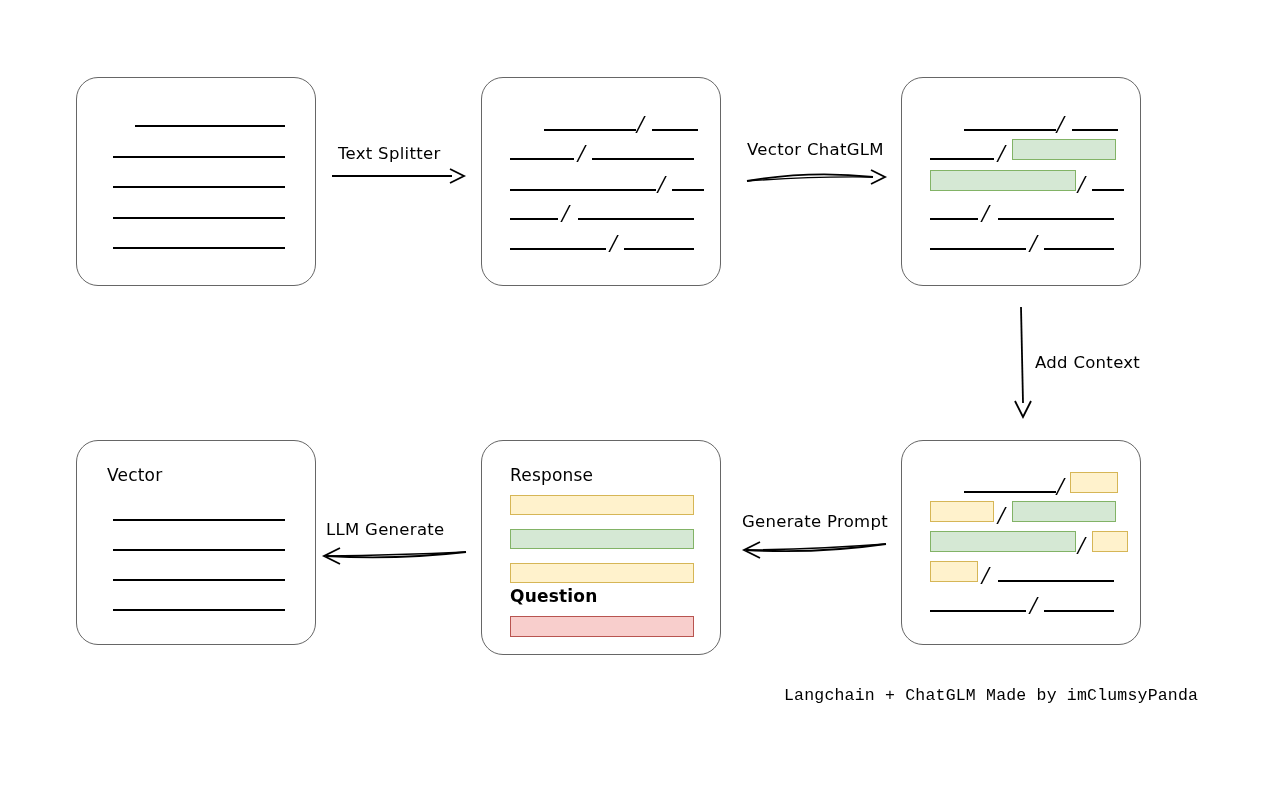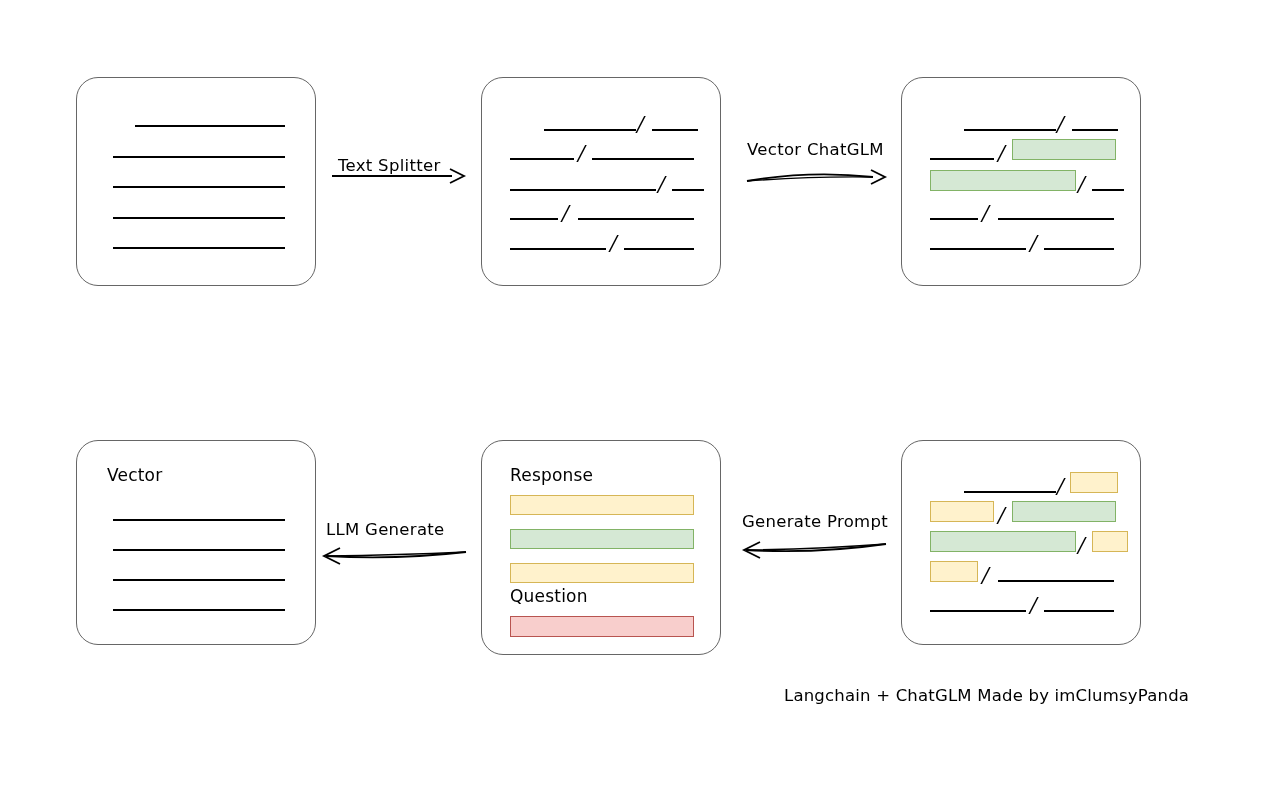--- a/index.html
+++ b/index.html
@@ -96,21 +96,21 @@
 
   <div class="box" style="left:76px; top:77px; width:240px; height:209px;">
     <div class="seg" style="left:58px;  top:47px;  width:150px;"></div>
     <div class="seg" style="left:36px;  top:78px;  width:172px;"></div>
     <div class="seg" style="left:36px;  top:108px; width:172px;"></div>
     <div class="seg" style="left:36px;  top:139px; width:172px;"></div>
     <div class="seg" style="left:36px;  top:169px; width:172px;"></div>
   </div>
 
   <div class="arrow-wrap" style="left:330px; top:140px; width:140px; height:50px;">
-    <div class="arrow-label" style="left:8px; top:16px;">Text Splitter</div>
+    <div class="arrow-label" style="left:8px; top:4px;">Text Splitter</div>
     <svg width="140" height="26" style="position:absolute; left:0; top:26px;">
       <path d="M2,10 L122,10" stroke="#000" stroke-width="1.8" fill="none"></path>
       <path d="M120,3 L134,10 L120,17" stroke="#000" stroke-width="1.8" fill="none" stroke-linejoin="miter"></path>
     </svg>
   </div>
 
   <div class="box" style="left:481px; top:77px; width:240px; height:209px;">
 
     <div class="seg" style="left:62px;  top:51px; width:92px;"></div>
     <div class="slash" style="left:155px; top:51px;">/</div>
@@ -158,20 +158,27 @@
 
     <div class="seg" style="left:28px;  top:140px; width:48px;"></div>
     <div class="slash" style="left:80px;  top:140px;">/</div>
     <div class="seg" style="left:96px;  top:140px; width:116px;"></div>
 
     <div class="seg" style="left:28px;  top:170px; width:96px;"></div>
     <div class="slash" style="left:128px; top:170px;">/</div>
     <div class="seg" style="left:142px; top:170px; width:70px;"></div>
   </div>
 
+  <div class="arrow-wrap" style="left:1005px; top:305px; width:160px; height:115px;">
+    <svg width="40" height="115" style="position:absolute; left:0; top:0;">
+      <path d="M16,2 L18,98" stroke="#000" stroke-width="1.8" fill="none"></path>
+      <path d="M10,96 L18,112 L26,96" stroke="#000" stroke-width="1.8" fill="none"></path>
+    </svg>
+    <div class="arrow-label" style="left:30px; top:48px;">Add Context</div>
+  </div>
 
   <div class="box" style="left:901px; top:440px; width:240px; height:205px;">
 
     <div class="seg" style="left:62px;  top:50px; width:92px;"></div>
     <div class="slash" style="left:155px; top:50px;">/</div>
     <div class="chunk yellow" style="left:168px; top:50px; width:48px;"></div>
 
     <div class="chunk yellow" style="left:28px; top:79px; width:64px;"></div>
     <div class="slash" style="left:96px;  top:79px;">/</div>
     <div class="chunk green" style="left:110px; top:79px; width:104px;"></div>
@@ -196,36 +203,36 @@
       <path d="M148,10 Q80,15 8,16" stroke="#000" stroke-width="1.3" fill="none"></path>
       <path d="M22,8 L6,16 L22,24" stroke="#000" stroke-width="1.8" fill="none"></path>
     </svg>
   </div>
 
   <div class="box" style="left:481px; top:440px; width:240px; height:215px;">
     <div class="box-label" style="left:28px; top:24px;">Response</div>
     <div class="bar yellow" style="left:28px; top:54px; width:184px; height:20px;"></div>
     <div class="bar green" style="left:28px; top:88px; width:184px; height:20px;"></div>
     <div class="bar yellow" style="left:28px; top:122px; width:184px; height:20px;"></div>
-    <div class="box-label" style="left:28px; top:145px;">Question</div>
+    <div class="box-label" style="left:28px; top:145px;font-weight:bold;">Question</div>
     <div class="bar red" style="left:28px; top:175px; width:184px; height:21px;"></div>
   </div>
 
   <div class="arrow-wrap" style="left:318px; top:520px; width:150px; height:50px;">
     <div class="arrow-label" style="left:8px; top:0px;">LLM Generate</div>
     <svg width="150" height="26" style="position:absolute; left:0; top:22px;">
       <path d="M148,10 Q78,18 8,14" stroke="#000" stroke-width="1.8" fill="none"></path>
       <path d="M148,10 Q80,13 8,14" stroke="#000" stroke-width="1.3" fill="none"></path>
       <path d="M22,6 L6,14 L22,22" stroke="#000" stroke-width="1.8" fill="none"></path>
     </svg>
   </div>
 
   <div class="box" style="left:76px; top:440px; width:240px; height:205px;">
     <div class="box-label" style="left:30px; top:24px;">Vector</div>
     <div class="seg" style="left:36px; top:78px;  width:172px;"></div>
     <div class="seg" style="left:36px; top:108px; width:172px;"></div>
     <div class="seg" style="left:36px; top:138px; width:172px;"></div>
     <div class="seg" style="left:36px; top:168px; width:172px;"></div>
   </div>
 
-  <div class="caption" style="left:784px; top:686px;">Langchain + ChatGLM Made by imClumsyPanda</div>
+  <div class="caption" style="left:784px; top:686px;font-family:Liberation Mono, monospace;">Langchain + ChatGLM Made by imClumsyPanda</div>
 
 </div>
 
 </body></html>

